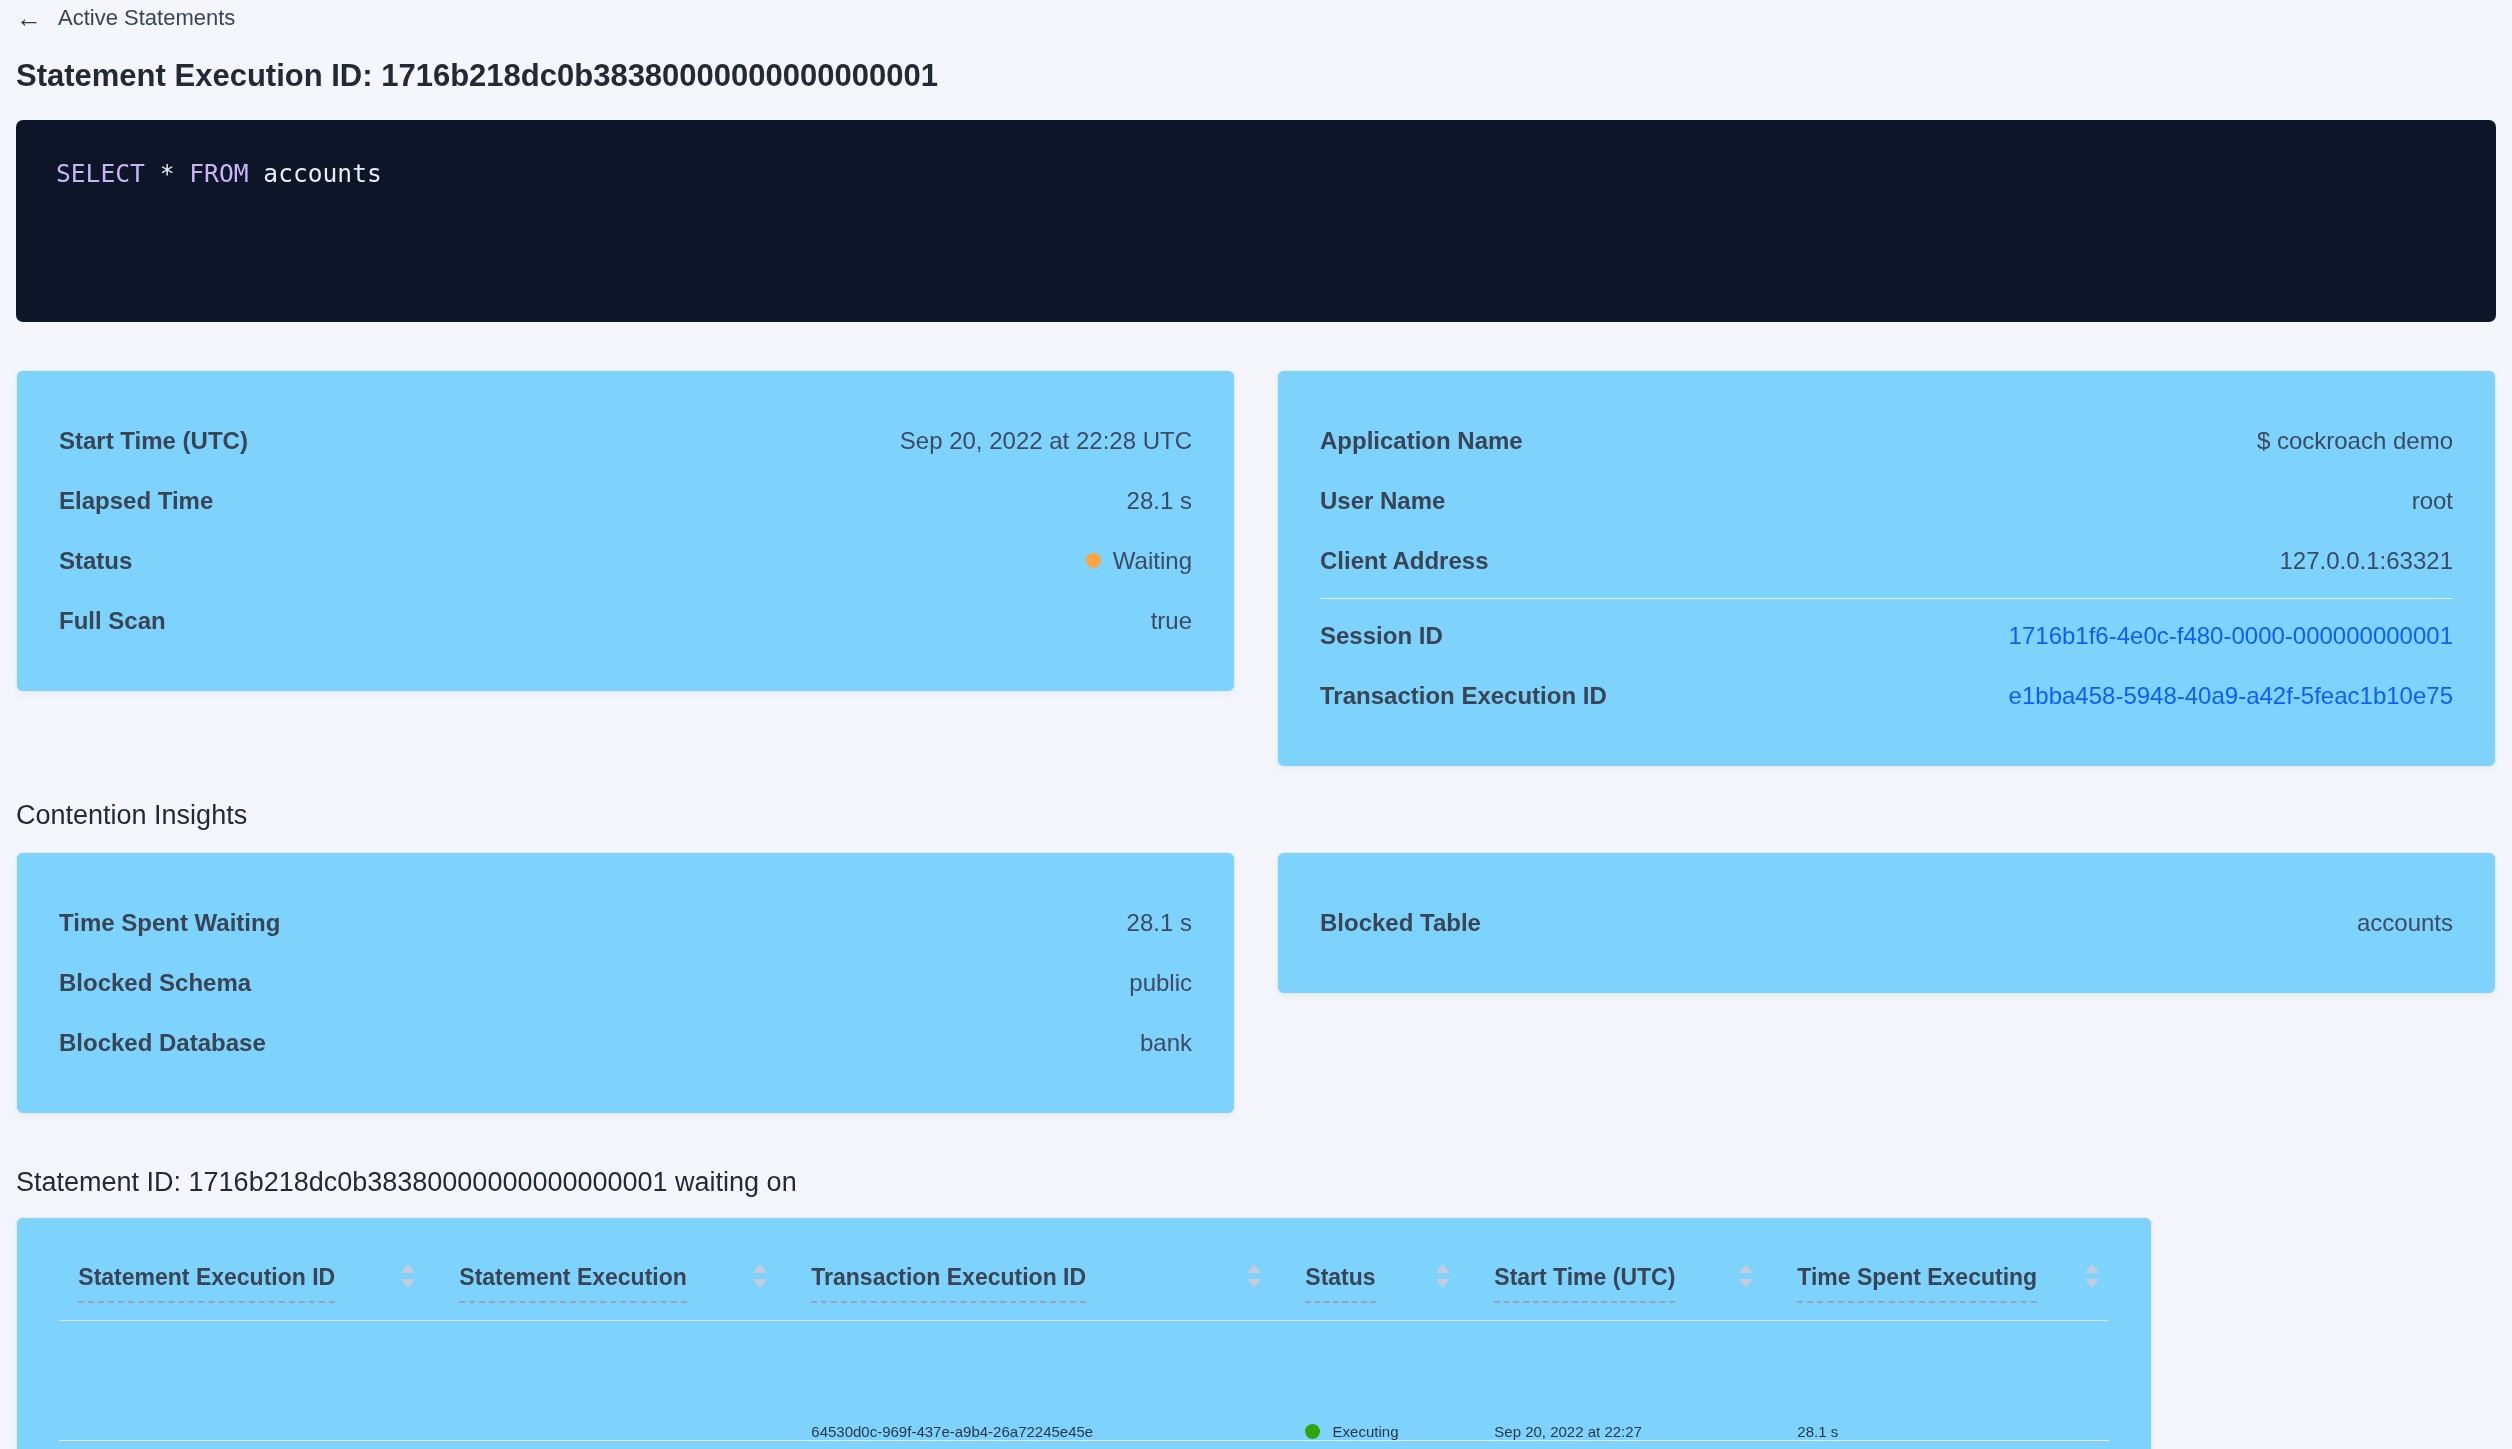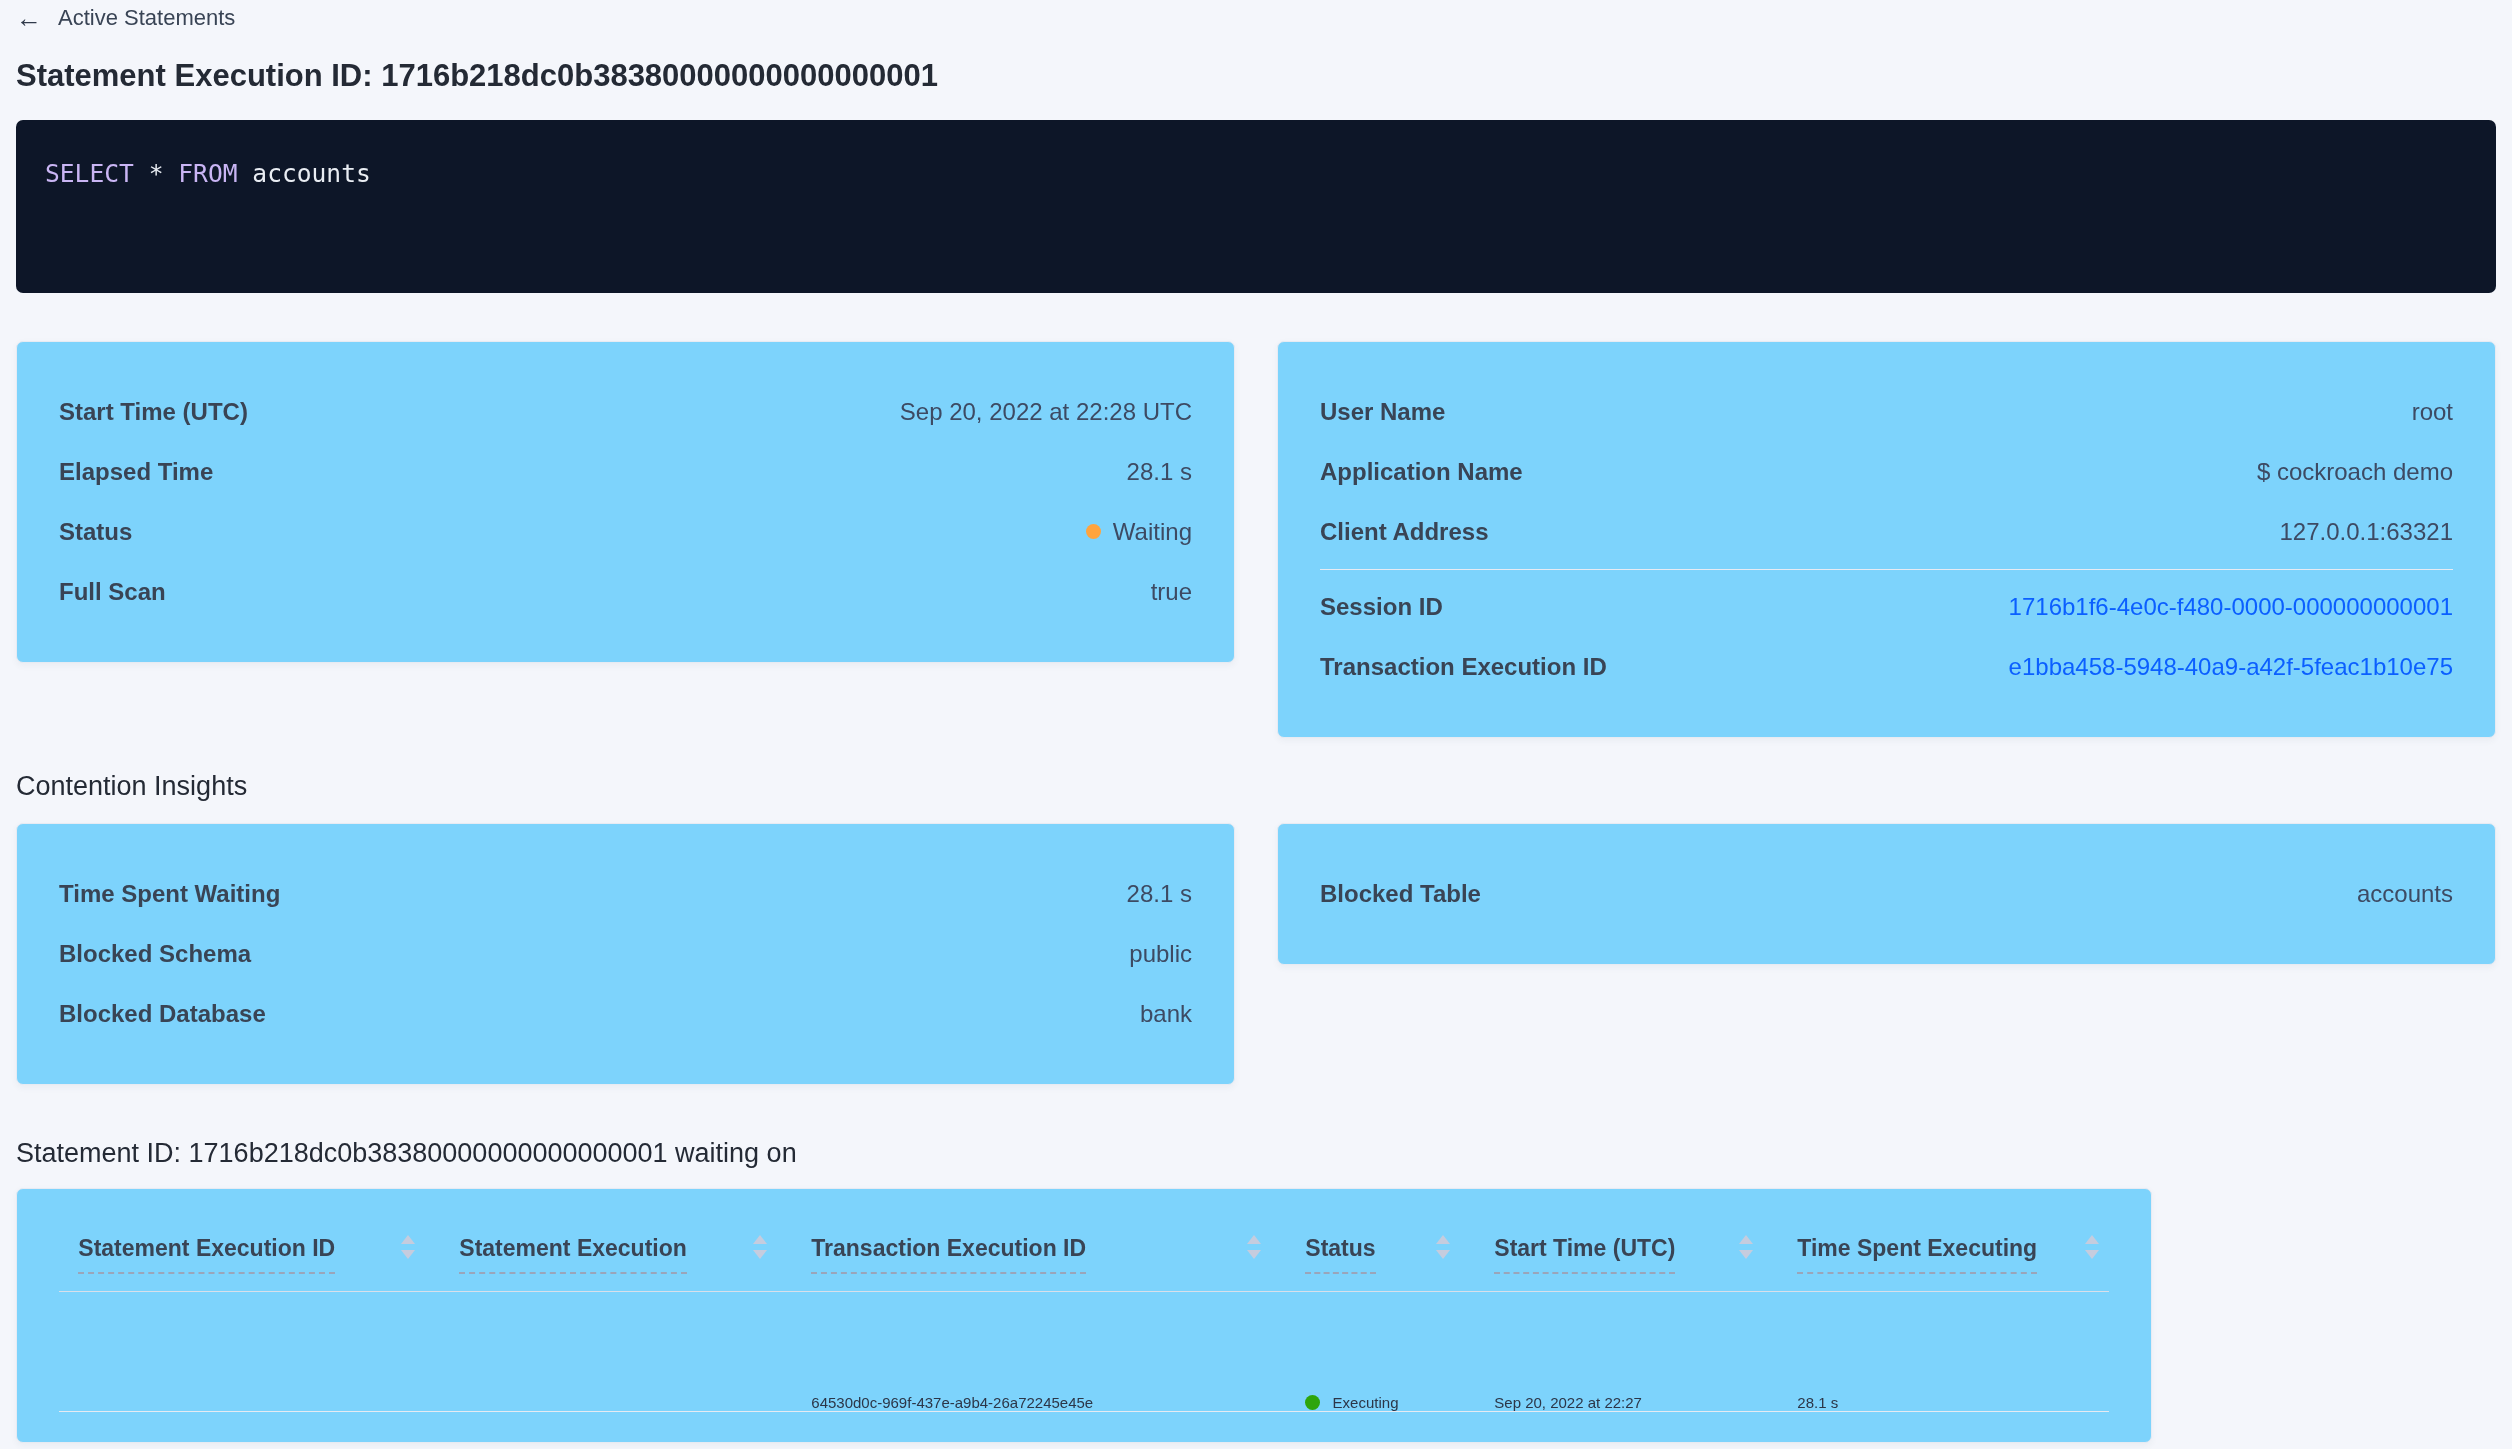--- a/index.html
+++ b/index.html
@@ -16,22 +16,22 @@
     color:var(--label-text);
   }
   .container{padding:0 16px}
 
   .back-row{display:inline-flex;align-items:center;gap:16px;padding-top:5.3px;font-size:22px;color:var(--label-text);cursor:pointer}
   .back-arrow{font-size:26px;line-height:1;color:#303a4a}
 
   .page-title{margin:29px 0 16px 0;font-size:31px;line-height:1.05;font-weight:700;color:var(--heading-text)}
 
   .sql-box{
-    margin-top:27px;height:173px;border-radius:7px;background:var(--sql-bg);
-    padding:39px 29px;font-family:"DejaVu Sans Mono","Liberation Mono",monospace;
+    margin-top:27px;height:202px;border-radius:7px;background:var(--sql-bg);
+    padding:39px 40px;font-family:"DejaVu Sans Mono","Liberation Mono",monospace;
     font-size:24.6px;color:var(--sql-text);
   }
   .sql-kw{color:var(--sql-keyword)}
 
   .grid2{display:grid;grid-template-columns:1fr 1fr;gap:42px;align-items:start}
   .row1{margin-top:48px}
 
   .card{
     background:#7dd3fc;border:0.9px solid var(--card-border);border-radius:7px;
     box-shadow:0 2.6px 6.1px rgba(55,70,95,.05);padding:40px 42px;
@@ -104,26 +104,26 @@
         </span>
       </div>
       <div class="kv-row">
         <span class="kv-label">Full Scan</span>
         <span class="kv-value">true</span>
       </div>
     </div>
 
     <div class="card">
       <div class="kv-row">
+        <span class="kv-label">Application Name</span>
+        <span class="kv-value">$ cockroach demo</span>
+      </div>
+      <div class="kv-row">
         <span class="kv-label">User Name</span>
         <span class="kv-value">root</span>
-      </div>
-      <div class="kv-row">
-        <span class="kv-label">Application Name</span>
-        <span class="kv-value">$ cockroach demo</span>
       </div>
       <div class="kv-row">
         <span class="kv-label">Client Address</span>
         <span class="kv-value">127.0.0.1:63321</span>
       </div>
       <hr class="card-divider">
       <div class="kv-row">
         <span class="kv-label">Session ID</span>
         <a class="kv-value kv-link">1716b1f6-4e0c-f480-0000-000000000001</a>
       </div>

